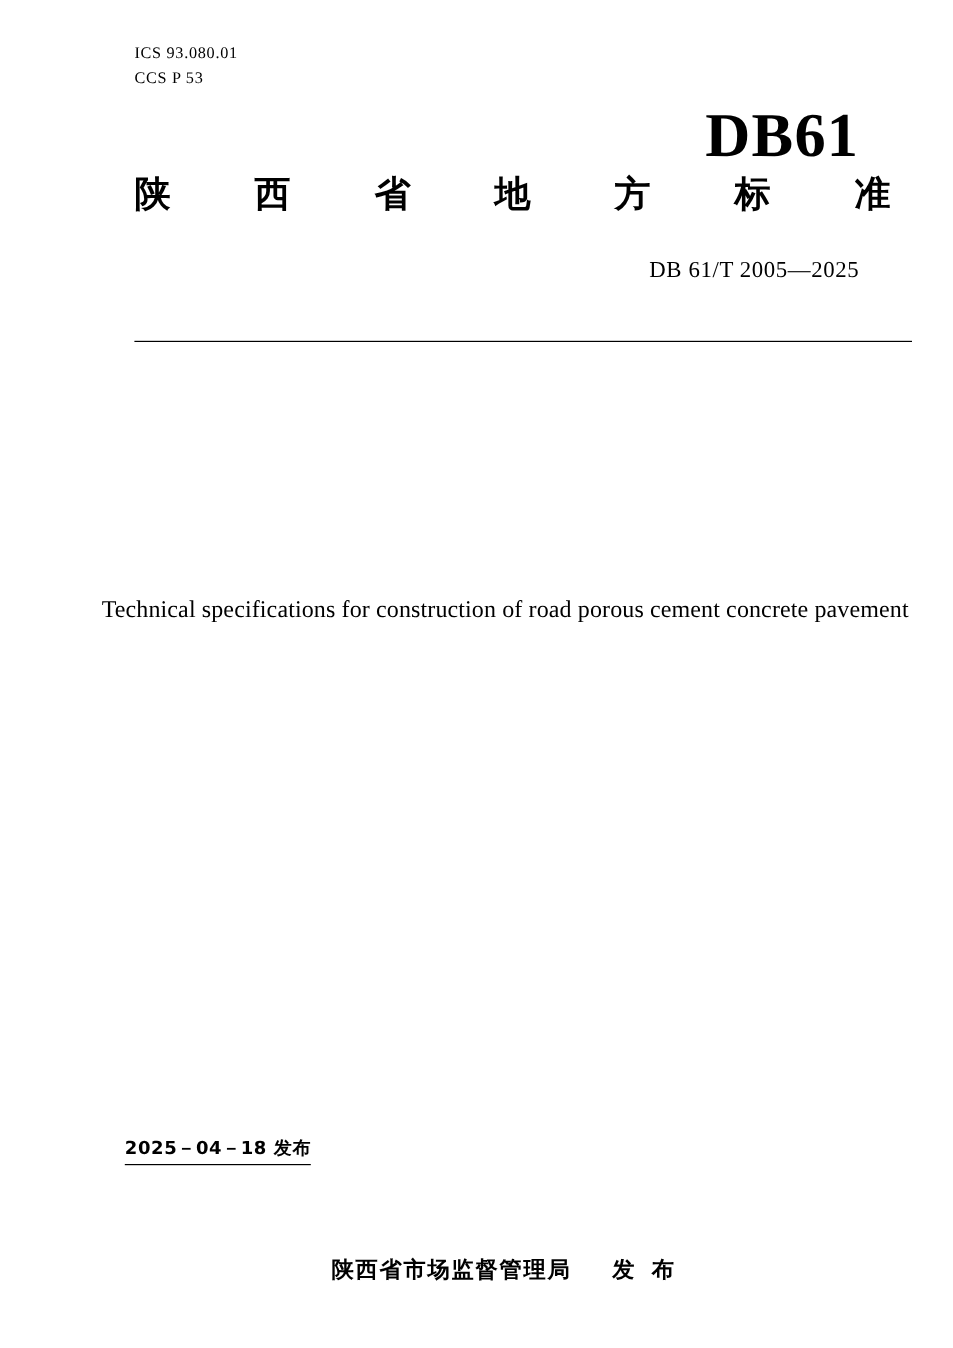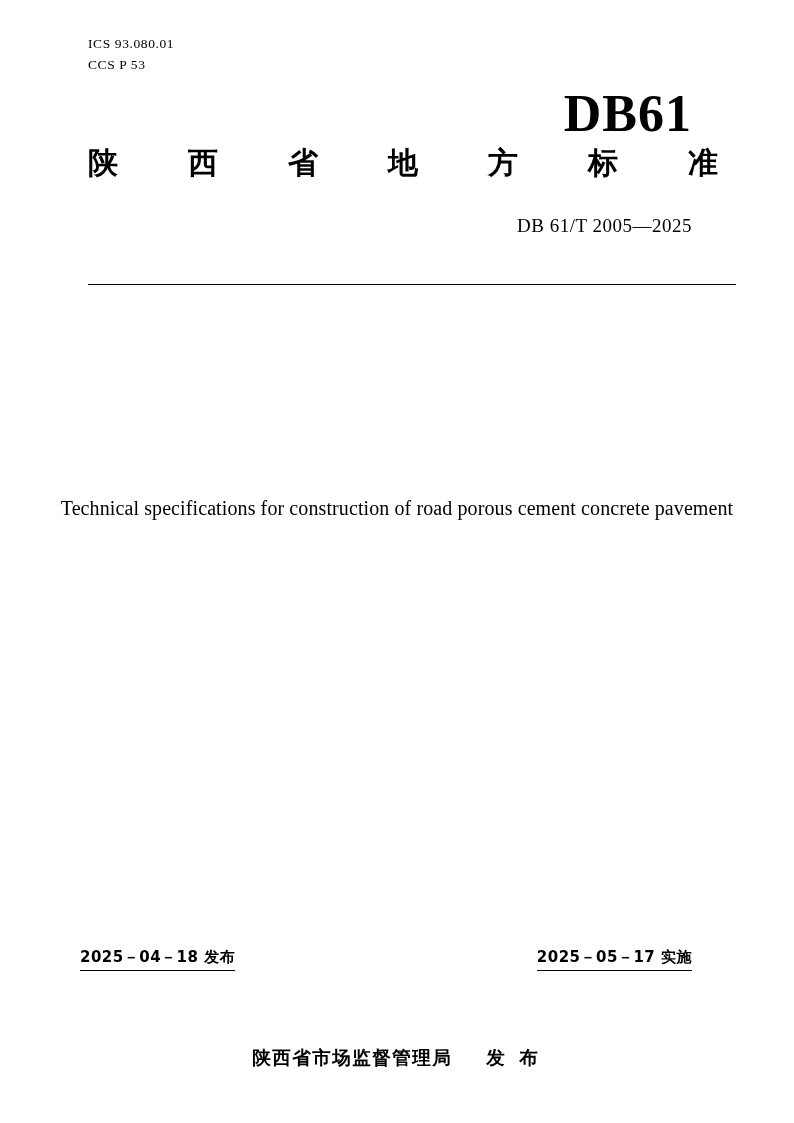--- a/index.html
+++ b/index.html
@@ -13,20 +13,21 @@
     font-family: "Liberation Serif", serif;
     color: #000000;
     position: relative;
     overflow: hidden;
   }
   .page {
     position: relative;
     width: 768px;
     height: 1123px;
     box-sizing: border-box;
+    margin-left: 24px;
   }
 
   
   .ics-block {
     position: absolute;
     left: 88px;
     top: 34px;
     font-family: "Liberation Serif", serif;
     font-size: 13.5px;
     line-height: 1.55;
@@ -160,19 +161,18 @@
     <span>准</span>
   </div>
 
   <div class="std-number">DB 61/T 2005—2025</div>
 
   <div class="rule-top"></div>
 
   <div class="doc-title-en">Technical specifications for construction of road porous cement concrete pavement</div>
 
   <div class="date-issue">2025－04－18 发布</div>
-  <div class="date-effective">2025－05－17 实施</div>
 
   <div class="publisher">
     <span class="pub-org">陕西省市场监督管理局</span><span class="pub-verb">发 布</span>
   </div>
 
 </div>
 
 </body></html>

